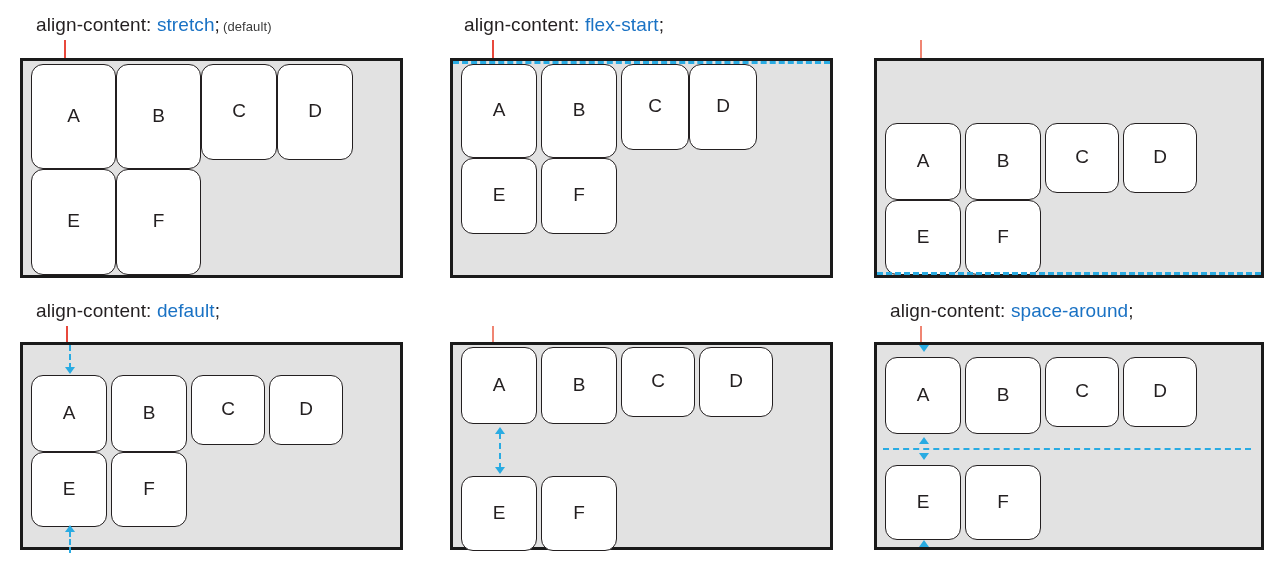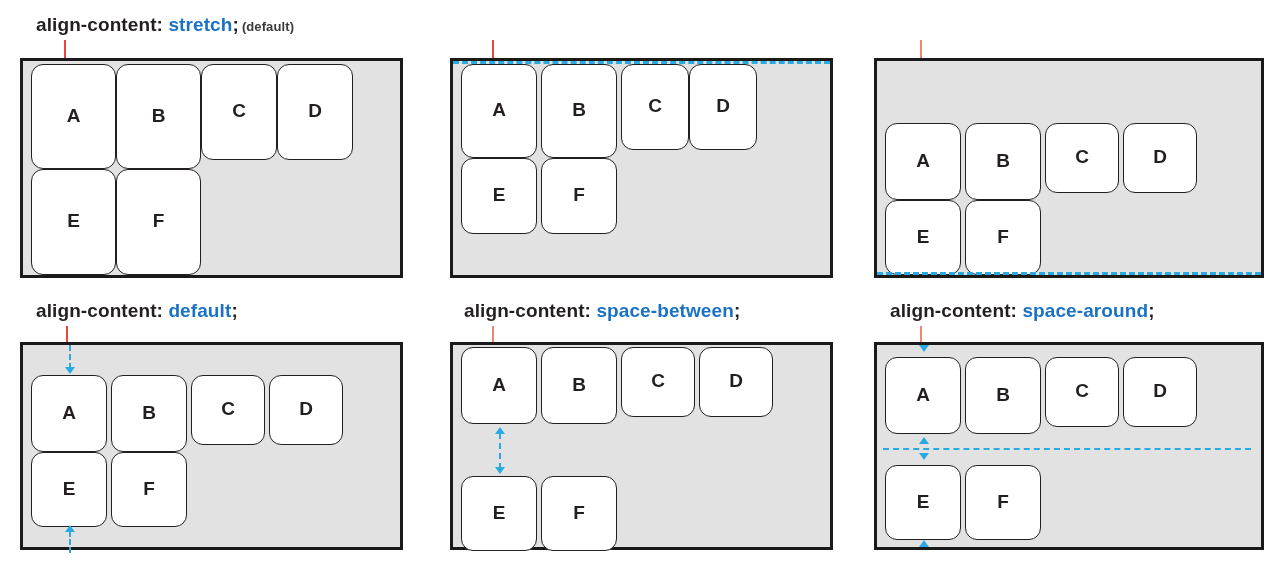--- a/index.html
+++ b/index.html
@@ -13,21 +13,20 @@
     font-family: "Liberation Sans", sans-serif;
     overflow: hidden;
   }
 
   .grid {
     display: grid;
     grid-template-columns: 440px 420px 420px;
     grid-template-rows: 290px 284px;
     width: 1280px;
     height: 574px;
-    font-weight: bold;
   }
 
   .panel {
     position: relative;
     box-sizing: border-box;
   }
 
   
   .caption {
     position: absolute;
@@ -135,20 +134,24 @@
       <div class="item" style="left:8px; top:108px; width:85px; height:106px;">
           <span class="glyph">E</span>
         </div>
       <div class="item" style="left:93px; top:108px; width:85px; height:106px;">
           <span class="glyph">F</span>
         </div>
     </div>
   </div>
 
   <div class="panel">
+    <div class="caption" style="left:24px;">
+      <span class="prop">align-content:</span>
+      <span class="val">flex-start</span><span class="semi">;</span>
+    </div>
     <div class="pointer" style="left:52px; top:40px; height:19px;"></div>
 
     <div class="container" style="left:10px; top:58px; width:383px; height:220px;">
       <div class="dash-h" style="left:0px; top:0px; width:377px;"></div>
       <div class="item" style="left:8px; top:3px; width:76px; height:94px;">
           <span class="glyph">A</span>
         </div>
       <div class="item" style="left:88px; top:3px; width:76px; height:94px;">
           <span class="glyph">B</span>
         </div>
@@ -223,24 +226,20 @@
       <div class="item" style="left:88px; top:107px; width:76px; height:75px;">
           <span class="glyph">F</span>
         </div>
 
       <div class="arrow up" style="left:42px; top:180px;"></div>
       <div class="dash-v" style="left:46px; top:186px; height:22px;"></div>
     </div>
   </div>
 
   <div class="panel">
-    <div class="caption" style="left:24px; top:10px;">
-      <span class="prop">align-content:</span>
-      <span class="val">space-between</span><span class="semi">;</span>
-    </div>
     <div class="pointer salmon" style="left:52px; top:36px; height:16px;"></div>
 
     <div class="container" style="left:10px; top:52px; width:383px; height:208px;">
       <div class="item" style="left:8px; top:2px; width:76px; height:77px;">
           <span class="glyph">A</span>
         </div>
       <div class="item" style="left:88px; top:2px; width:76px; height:77px;">
           <span class="glyph">B</span>
         </div>
       <div class="item" style="left:168px; top:2px; width:74px; height:70px;">

